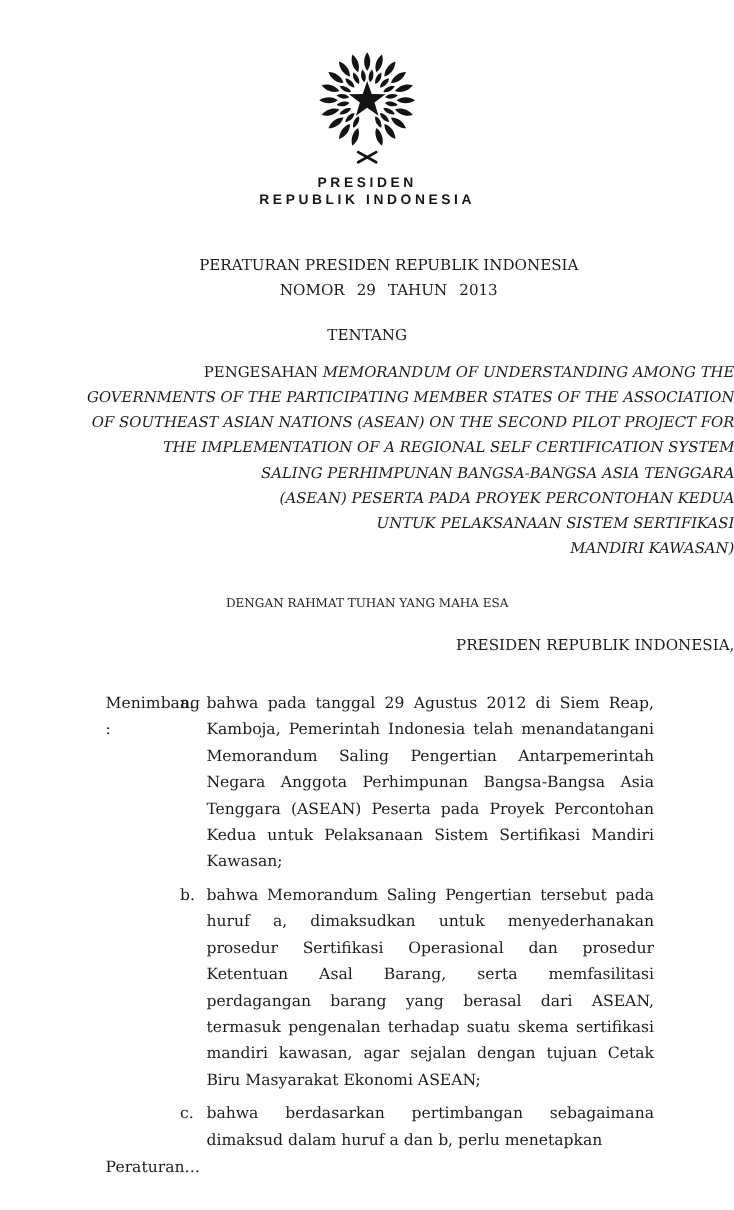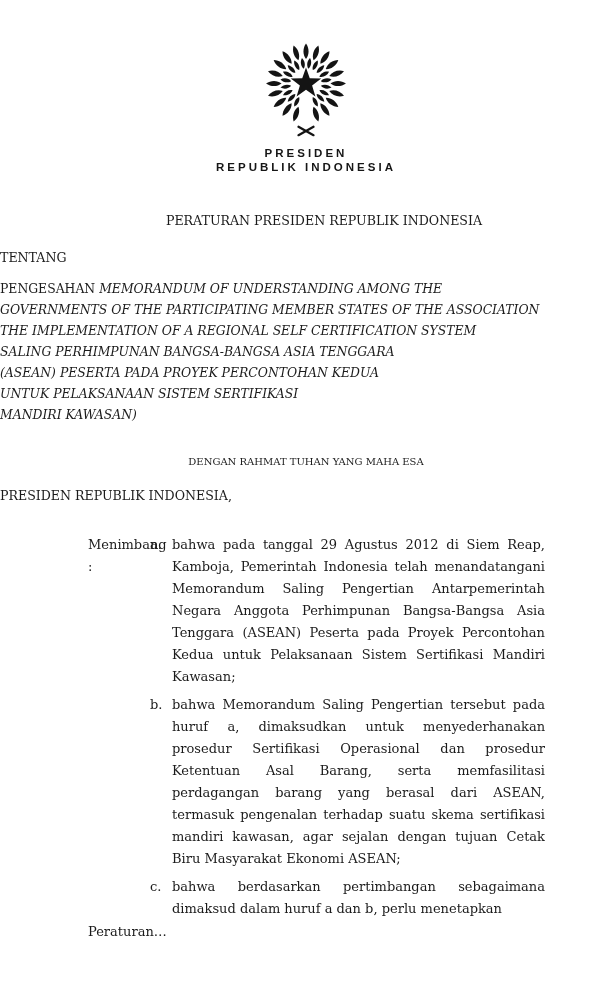--- a/index.html
+++ b/index.html
@@ -31,41 +31,41 @@
   }
   .title-block {
     text-align: center;
     margin-top: 36px;
     font-size: 12.6px;
     line-height: 21px;
     padding-left: 36px;
   }
   .nomor-line { word-spacing: 6px; }
   .tentang {
-    text-align: left;
+    text-align: center;
     margin-top: 16px;
     font-size: 12.6px;
     line-height: 21px;
   }
   .subject-block {
-    text-align: left;
+    text-align: right;
     margin-top: 10px;
     font-size: 12.4px;
     line-height: 21px;
   }
   .subject-block .sline { white-space: nowrap; font-style: italic; }
   .subject-block .roman { font-style: normal; }
   .invocation {
     text-align: center;
     margin-top: 26px;
     font-size: 10px;
     line-height: 21px;
   }
   .authority {
-    text-align: left;
+    text-align: right;
     margin-top: 13px;
     font-size: 12.6px;
     line-height: 21px;
   }
   .considerations {
     margin: 28px 67px 0 88px;
     font-size: 13px;
     line-height: 22px;
   }
   .cons-row { display: flex; }
@@ -141,27 +141,29 @@
     </svg>
   </div>
 
   <div class="letterhead">
     <div>PRESIDEN</div>
     <div>REPUBLIK INDONESIA</div>
   </div>
 
   <div class="title-block">
     <div>PERATURAN PRESIDEN REPUBLIK INDONESIA</div>
+    <div class="nomor-line">NOMOR 29 TAHUN 2013</div>
   </div>
 
   <div class="tentang">TENTANG</div>
 
   <div class="subject-block">
     <div class="sline"><span class="roman">PENGESAHAN</span>&nbsp;<span>MEMORANDUM OF UNDERSTANDING AMONG THE</span></div>
     <div class="sline">GOVERNMENTS OF THE PARTICIPATING MEMBER STATES OF THE ASSOCIATION</div>
+    <div class="sline">OF SOUTHEAST ASIAN NATIONS (ASEAN) ON THE SECOND PILOT PROJECT FOR</div>
     <div class="sline">THE IMPLEMENTATION OF A REGIONAL SELF CERTIFICATION SYSTEM</div>
     <div class="sline">SALING PERHIMPUNAN BANGSA-BANGSA ASIA TENGGARA</div>
     <div class="sline">(ASEAN) PESERTA PADA PROYEK PERCONTOHAN KEDUA</div>
     <div class="sline">UNTUK PELAKSANAAN SISTEM SERTIFIKASI</div>
     <div class="sline">MANDIRI KAWASAN)</div>
   </div>
 
   <div class="invocation">DENGAN RAHMAT TUHAN YANG MAHA ESA</div>
   <div class="authority">PRESIDEN REPUBLIK INDONESIA,</div>
 

